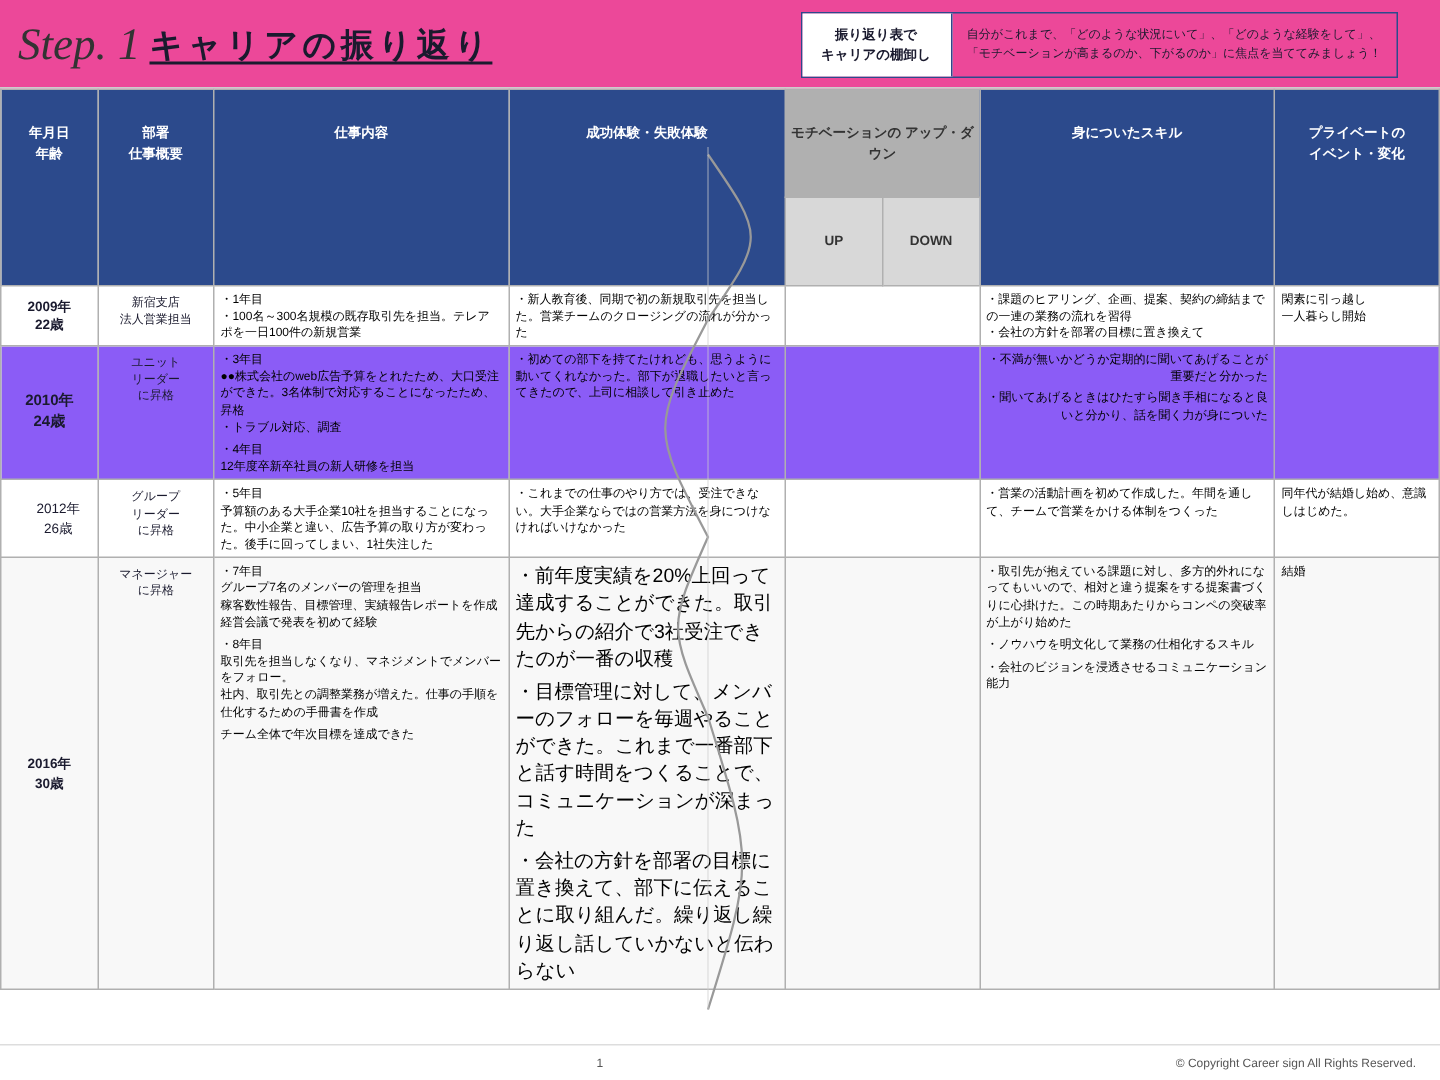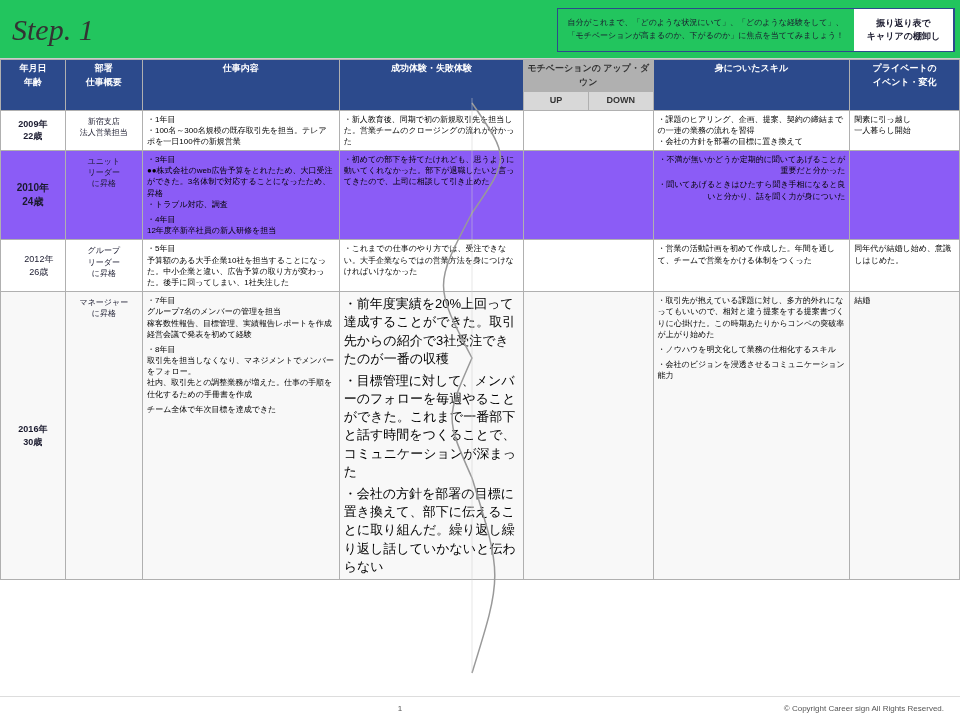--- a/index.html
+++ b/index.html
@@ -24,21 +24,21 @@
       vertical-align: top;
       font-size: 8.5px;
       line-height: 1.4;
     }
     .main-table thead th {
       background: #2c4a8c;
       color: #fff;
       text-align: center;
       font-weight: bold;
       font-size: 9px;
-      padding: 2px 3px;
+      padding: 22px 3px;
       line-height: 1.5;
     }
 
     .cell-date {
       text-align: center;
       font-weight: bold;
       color: #1a1a2e;
     }
     .cell-position {
       text-align: center;
@@ -48,27 +48,28 @@
 
     
     .row-2009 td { background: #ffffff; }
     .row-2010 td { background: #8b5cf6; }
     .row-2012 td { background: #ffffff; }
     .row-2016 td { background: #f8f8f8; }
   </style>
 </head>
 <body>
 
-<div style="display:flex; align-items:center; padding:8px 5px 6px 12px; background:#22c55e; border-bottom:1px solid #ccc; min-height:58px;">
+<div style="display:flex; align-items:center; padding:8px 28px 6px 12px; background:#ec4899; border-bottom:1px solid #ccc; min-height:58px;">
   <span style="font-size:30px; font-style:italic; color:#333; margin-right:6px; font-family:Georgia,serif; font-weight:normal;">Step. 1</span>
+  <span style="font-size:22px; font-weight:bold; color:#1a1a2e; letter-spacing:3px; text-decoration:underline; text-underline-offset:4px;">キャリアの振り返り</span>
   <div style="margin-left:auto; display:flex; border:1.5px solid #2c4a8c; height:44px;">
+    <div style="background:#fff; border-right:1.5px solid #2c4a8c; padding:4px 10px; text-align:center; font-size:9px; color:#1a1a2e; font-weight:bold; display:flex; align-items:center; justify-content:center; line-height:1.5; min-width:100px; white-space:pre-line;">振り返り表で
+キャリアの棚卸し</div>
     <div style="padding:4px 10px; font-size:8px; color:#1a1a2e; line-height:1.6; display:flex; align-items:center; max-width:330px; white-space:pre-line;">自分がこれまで、「どのような状況にいて」、「どのような経験をして」、
 「モチベーションが高まるのか、下がるのか」に焦点を当ててみましょう！</div>
-    <div style="background:#fff; border-right:1.5px solid #2c4a8c; padding:4px 10px; text-align:center; font-size:9px; color:#1a1a2e; font-weight:bold; display:flex; align-items:center; justify-content:center; line-height:1.5; min-width:100px; white-space:pre-line;">振り返り表で
-キャリアの棚卸し</div>
   </div>
 </div>
 
 <div style="overflow:hidden; height:calc(720px - 58px - 24px);">
 <table class="main-table">
   <colgroup>
     <col style="width:52px">
     <col style="width:62px">
     <col style="width:158px">
     <col style="width:148px">

